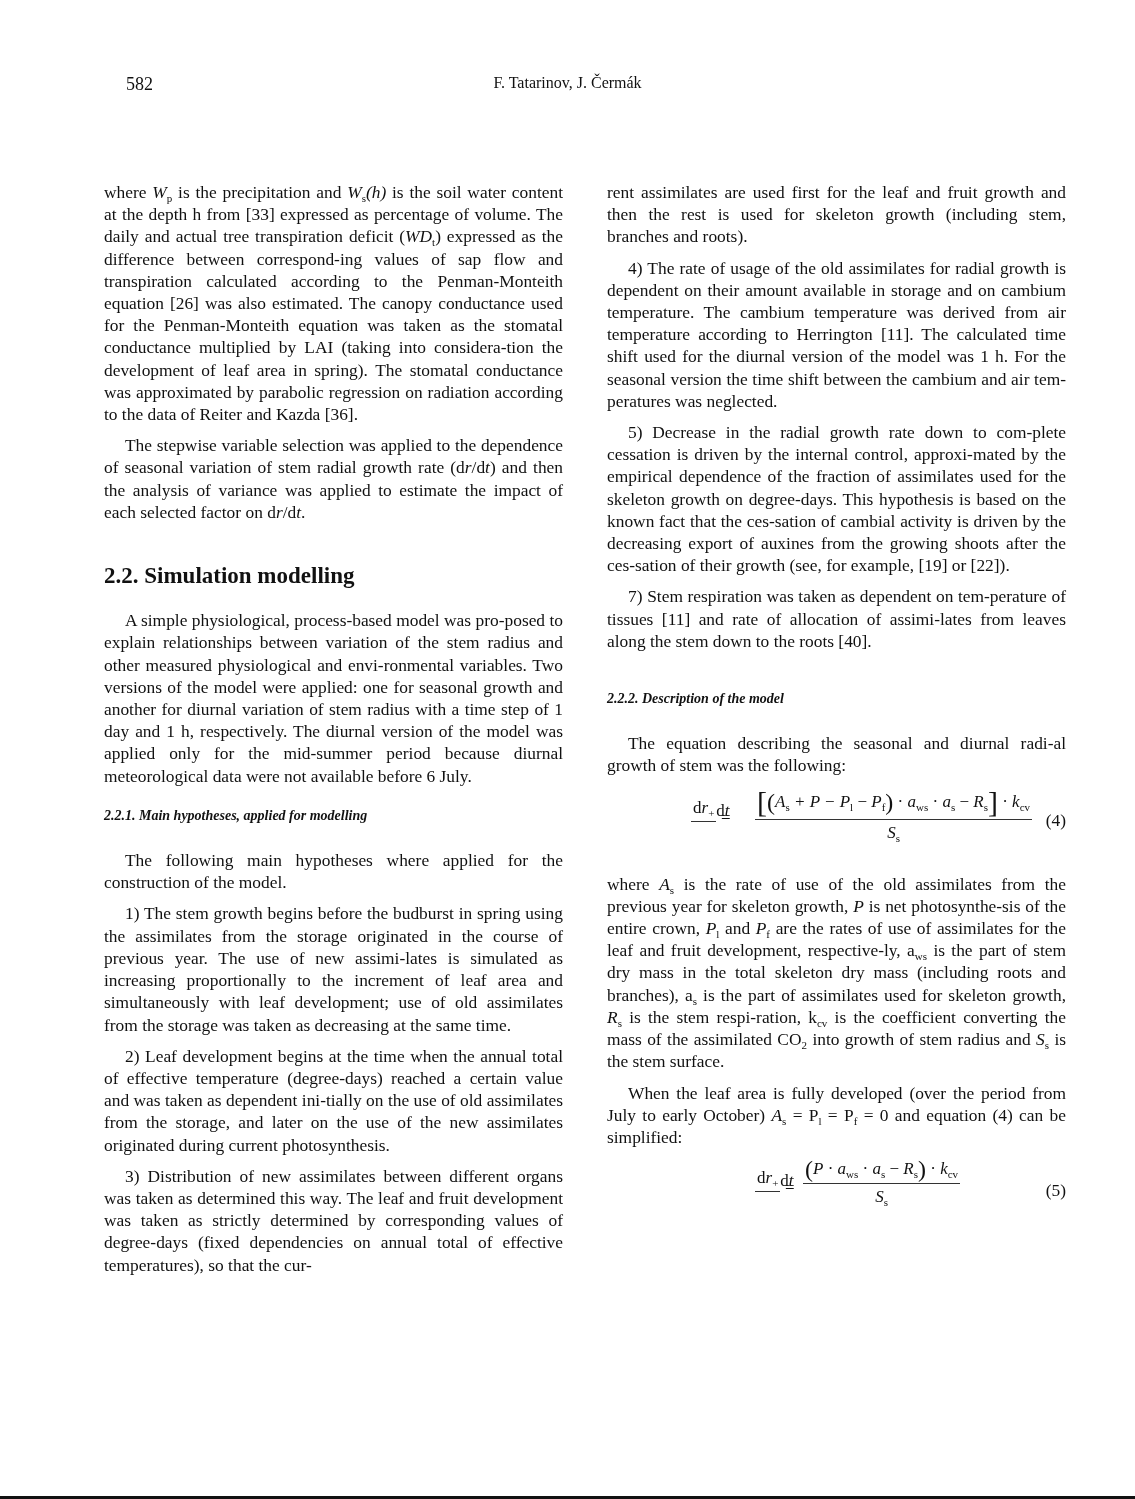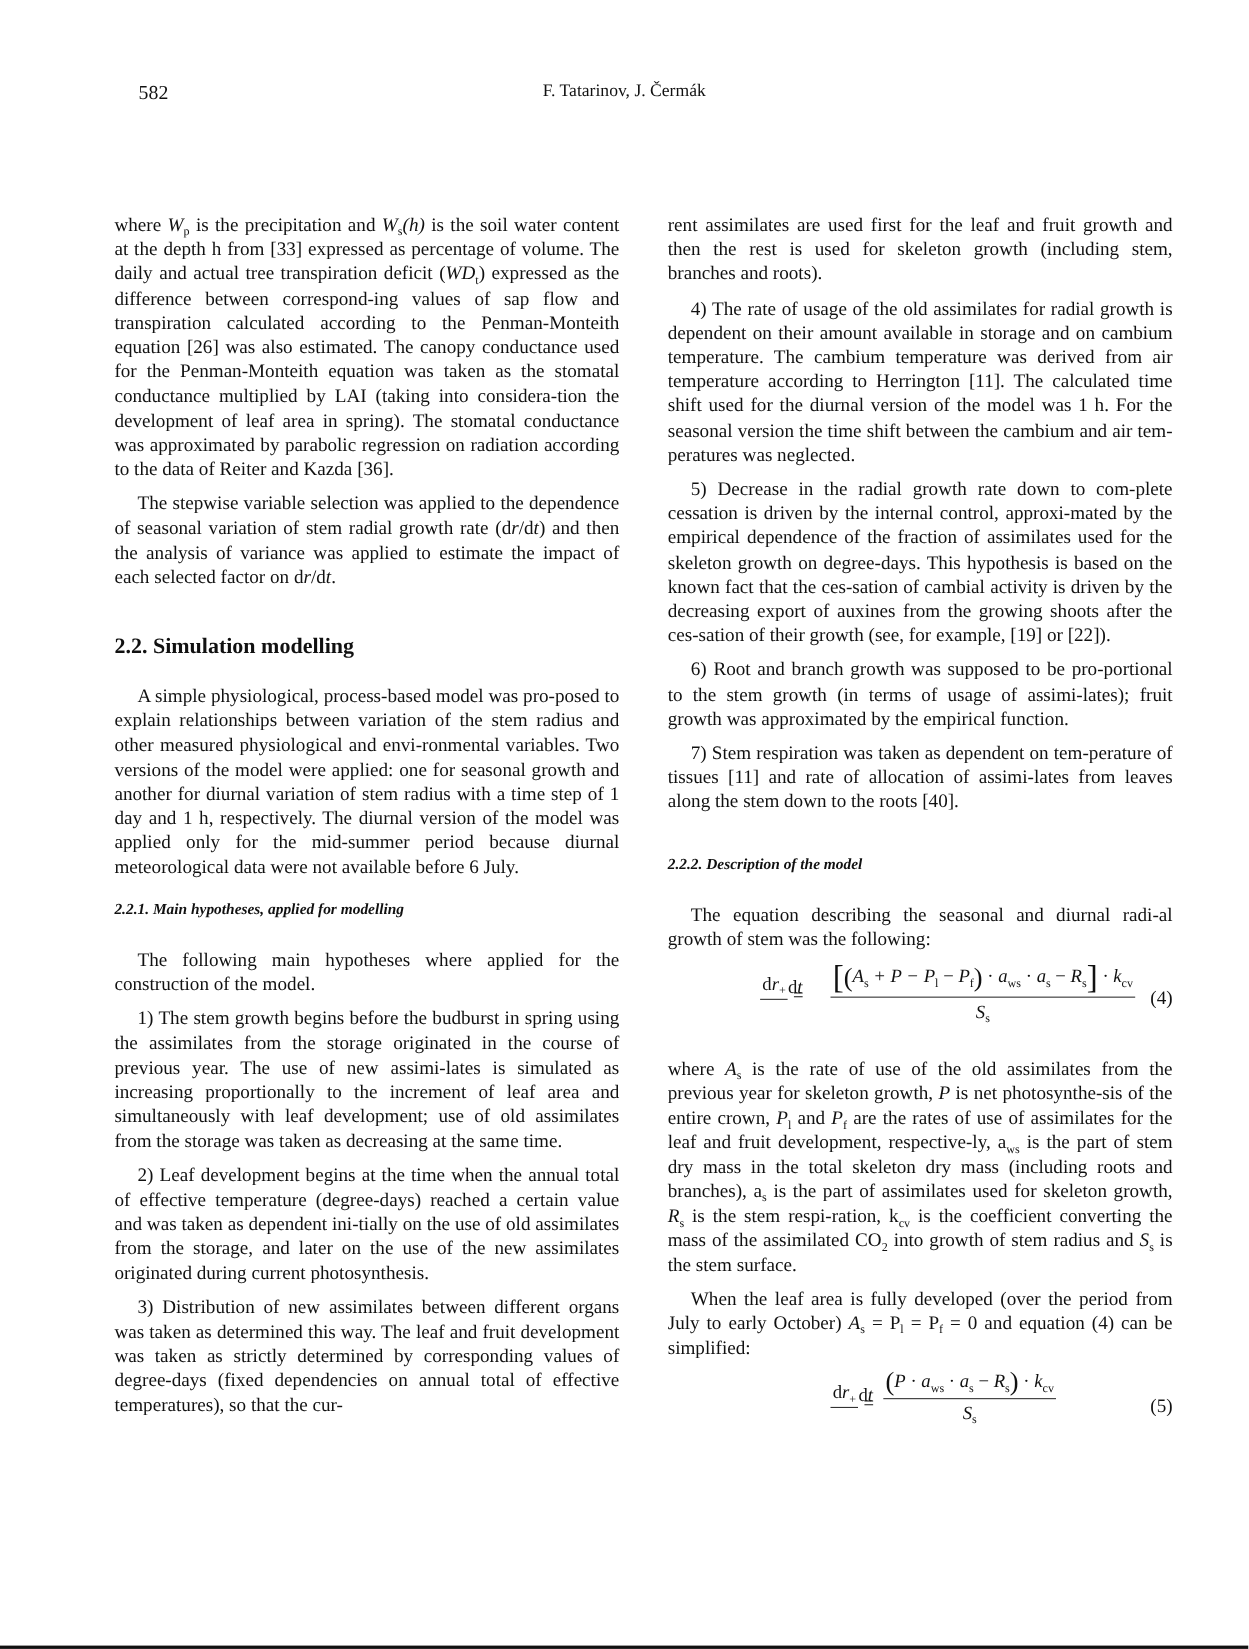--- a/index.html
+++ b/index.html
@@ -7,22 +7,22 @@
     width:1135px; height:1499px; position:relative; overflow:hidden;
     font-family:"Liberation Serif", "DejaVu Serif", serif;
     color:#111111;
   }
   .page-number { position:absolute; left:104px; top:74px; font-size:18px;margin-left:22px; }
   .running-head { position:absolute; left:0; width:1135px; top:74px; text-align:center; font-size:16px; }
   .col { position:absolute; top:181px; width:459px; font-size:17.4px; line-height:22.2px; text-align:justify; }
   .col-left { left:104px; }
   .col-right { left:607px; }
   .col p { margin:0 0 9px 0; text-indent:21px; hyphens:manual; }
-  .col p.noindent { text-indent:0;margin-top:12px; }
-  h2.section { font-size:20px; font-weight:bold; margin:42px 0 22px 0; }
+  .col p.noindent { text-indent:0; }
+  h2.section { font-size:23px; font-weight:bold; margin:42px 0 22px 0; }
   h3.subsection { font-size:14px; font-weight:bold; font-style:italic; margin:18px 0 22px 0; }
   h3.subsection.gap { margin-top:36px; }
   i { font-style:italic; }
   sub { font-size:11px; vertical-align:-4px; line-height:0; }
   .equation { position:relative; height:74px; margin:10px 0 12px 0; font-size:17px; }
   .equation .lhs { position:absolute; top:10px; display:inline-flex; flex-direction:column; align-items:center; }
   .equation .frac { display:inline-flex; flex-direction:row; align-items:flex-end; }
   .equation .num { padding:0 2px 2px 2px; border-bottom:1.3px solid #333; white-space:nowrap; }
   .equation .den { padding-top:2px; }
   .equation .eq-sign { position:absolute; }
@@ -55,21 +55,20 @@
   <p>The following main hypotheses where applied for the construction of the model.</p>
   <p>1) The stem growth begins before the budburst in spring using the assimilates from the storage originated in the course of previous year. The use of new assimi-lates is simulated as increasing proportionally to the increment of leaf area and simultaneously with leaf development; use of old assimilates from the storage was taken as decreasing at the same time.</p>
   <p>2) Leaf development begins at the time when the annual total of effective temperature (degree-days) reached a certain value and was taken as dependent ini-tially on the use of old assimilates from the storage, and later on the use of the new assimilates originated during current photosynthesis.</p>
   <p>3) Distribution of new assimilates between different organs was taken as determined this way. The leaf and fruit development was taken as strictly determined by corresponding values of degree-days (fixed dependencies on annual total of effective temperatures), so that the cur-</p>
 </div>
 
 <div class="col col-right">
   <p class="noindent">rent assimilates are used first for the leaf and fruit growth and then the rest is used for skeleton growth (including stem, branches and roots).</p>
   <p>4) The rate of usage of the old assimilates for radial growth is dependent on their amount available in storage and on cambium temperature. The cambium temperature was derived from air temperature according to Herrington [11]. The calculated time shift used for the diurnal version of the model was 1 h. For the seasonal version the time shift between the cambium and air tem-peratures was neglected.</p>
   <p>5) Decrease in the radial growth rate down to com-plete cessation is driven by the internal control, approxi-mated by the empirical dependence of the fraction of assimilates used for the skeleton growth on degree-days. This hypothesis is based on the known fact that the ces-sation of cambial activity is driven by the decreasing export of auxines from the growing shoots after the ces-sation of their growth (see, for example, [19] or [22]).</p>
-  <p>6) Root and branch growth was supposed to be pro-portional to the stem growth (in terms of usage of assimi-lates); fruit growth was approximated by the empirical function.</p>
   <p>7) Stem respiration was taken as dependent on tem-perature of tissues [11] and rate of allocation of assimi-lates from leaves along the stem down to the roots [40].</p>
 
   <h3 class="subsection gap">2.2.2. Description of the model</h3>
 
   <p>The equation describing the seasonal and diurnal radi-al growth of stem was the following:</p>
 
   <div class="equation">
     <div class="lhs frac" style="left:84px;">
       <span class="num"><span>d</span><i>r</i><sub>+</sub></span>
       <span class="den">d<i>t</i></span>

